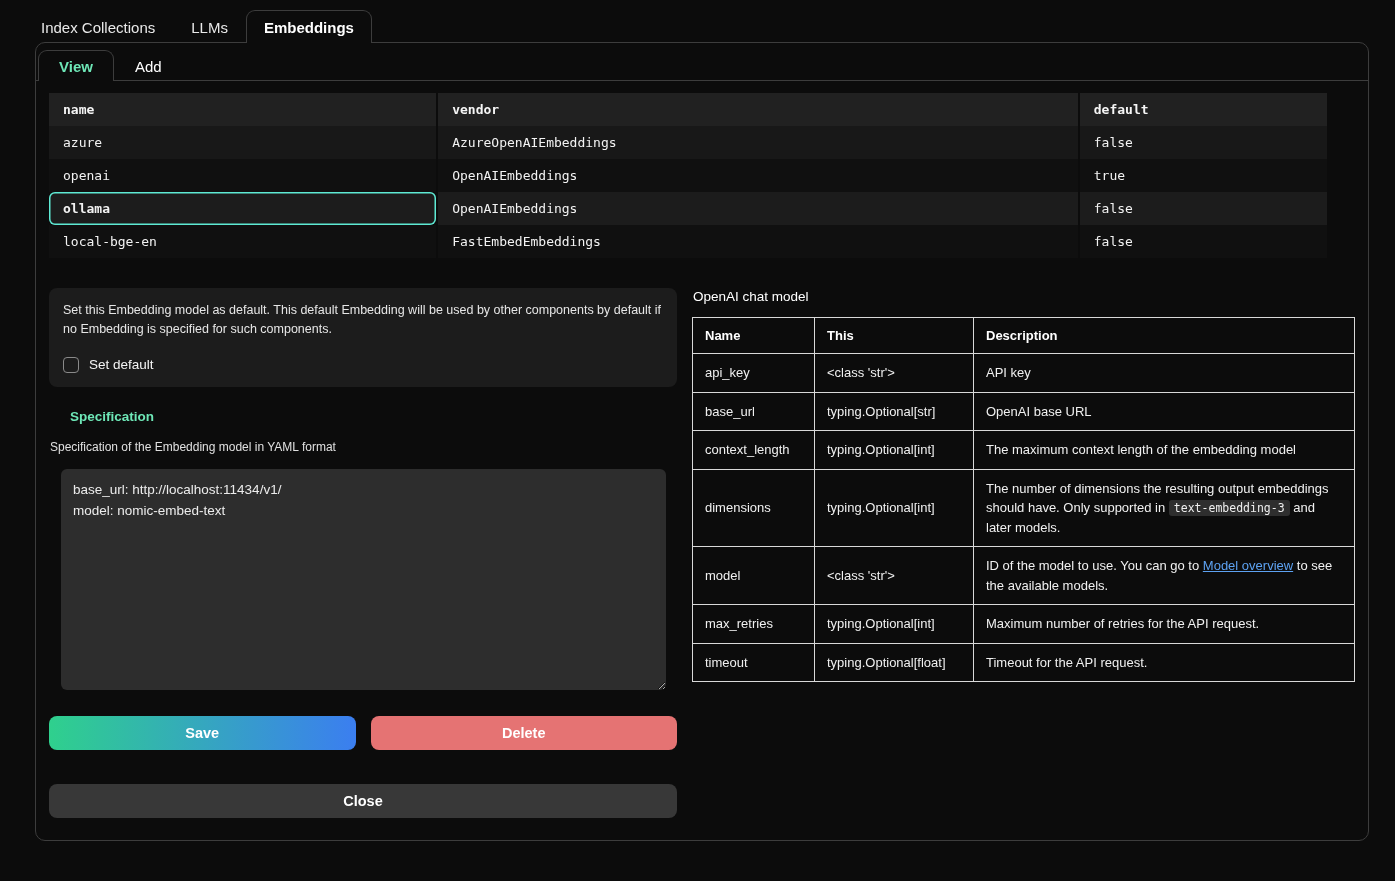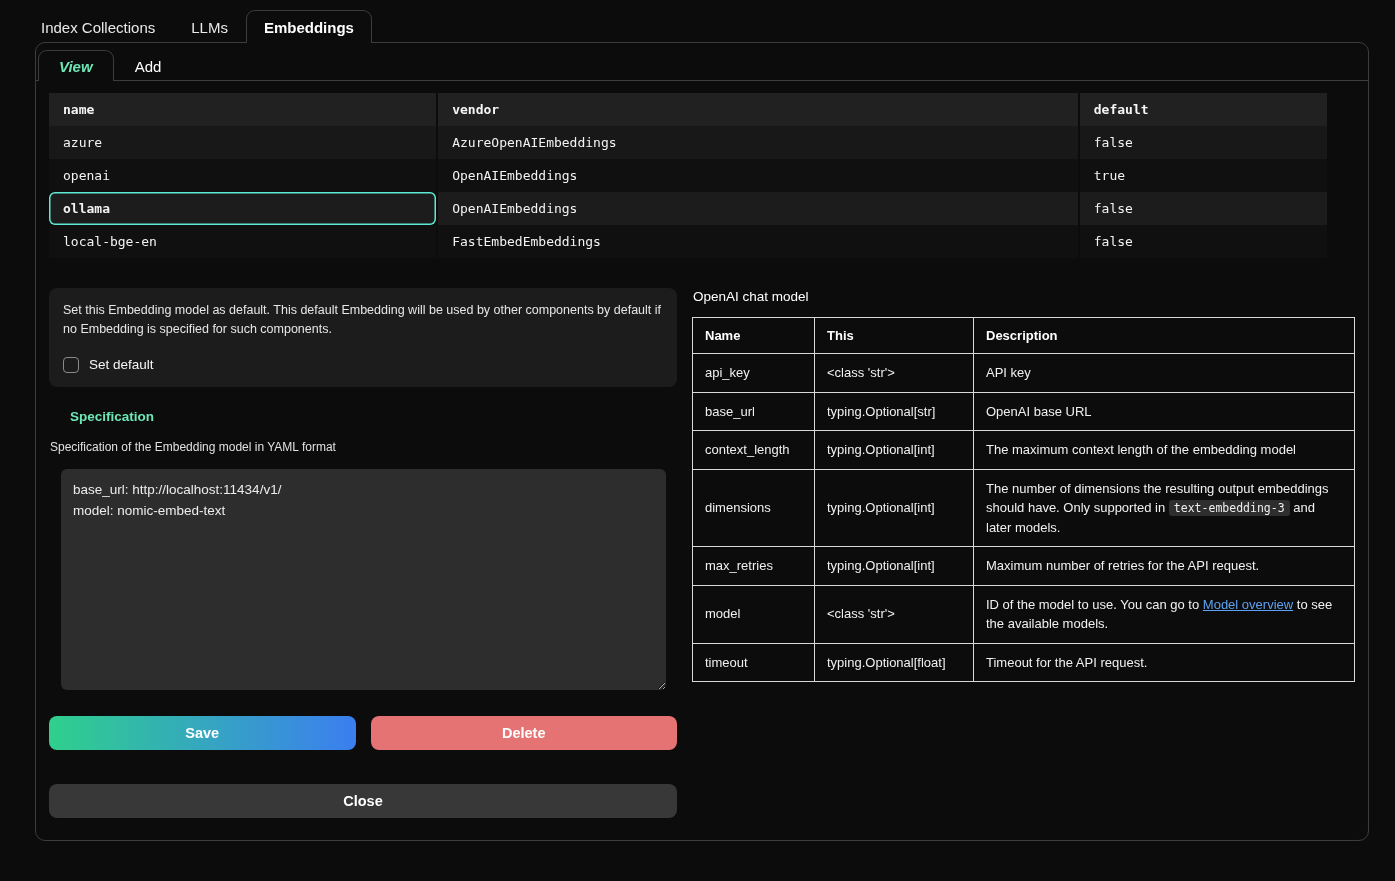--- a/index.html
+++ b/index.html
@@ -33,21 +33,21 @@
 
   
   .container { border: 1px solid var(--border); border-radius: 10px; background: #0c0c0c; }
   .subtab-bar { display: flex; padding: 7px 0 0 2px; border-bottom: 1px solid var(--border); }
   .subtab {
     padding: 7px 20px 6px; font-size: 15px; color: #ffffff; cursor: pointer;
     margin-bottom: -1px; border: 1px solid transparent; border-bottom: none;
   }
   .subtab.active {
     color: var(--accent); font-weight: 700; background: #0c0c0c;
-    border-color: var(--border); border-radius: 9px 9px 0 0; font-style: italic;
+    border-color: var(--border); border-radius: 9px 9px 0 0;
   }
   .content { padding: 12px 13px 22px; }
 
   
   .embed-table {
     border-collapse: separate; border-spacing: 0;
     width: calc(100% - 28px);
     font-family: "DejaVu Sans Mono", monospace;
     font-size: 13px;
   }
@@ -232,28 +232,28 @@
                   <td>context_length</td>
                   <td>typing.Optional[int]</td>
                   <td class="desc">The maximum context length of the embedding model</td>
                 </tr>
                 <tr>
                   <td>dimensions</td>
                   <td>typing.Optional[int]</td>
                   <td class="desc">The number of dimensions the resulting output embeddings should have. Only supported in <code>text-embedding-3</code> and later models.</td>
                 </tr>
                 <tr>
+                  <td>model</td>
+                  <td>&lt;class 'str'&gt;</td>
+                  <td class="desc">ID of the model to use. You can go to <a href="#">Model overview</a> to see the available models.</td>
+                </tr>
+                <tr>
                   <td>max_retries</td>
                   <td>typing.Optional[int]</td>
                   <td class="desc">Maximum number of retries for the API request.</td>
-                </tr>
-                <tr>
-                  <td>model</td>
-                  <td>&lt;class 'str'&gt;</td>
-                  <td class="desc">ID of the model to use. You can go to <a href="#">Model overview</a> to see the available models.</td>
                 </tr>
                 <tr>
                   <td>timeout</td>
                   <td>typing.Optional[float]</td>
                   <td class="desc">Timeout for the API request.</td>
                 </tr>
               </tbody>
           </table>
         </div>
 

